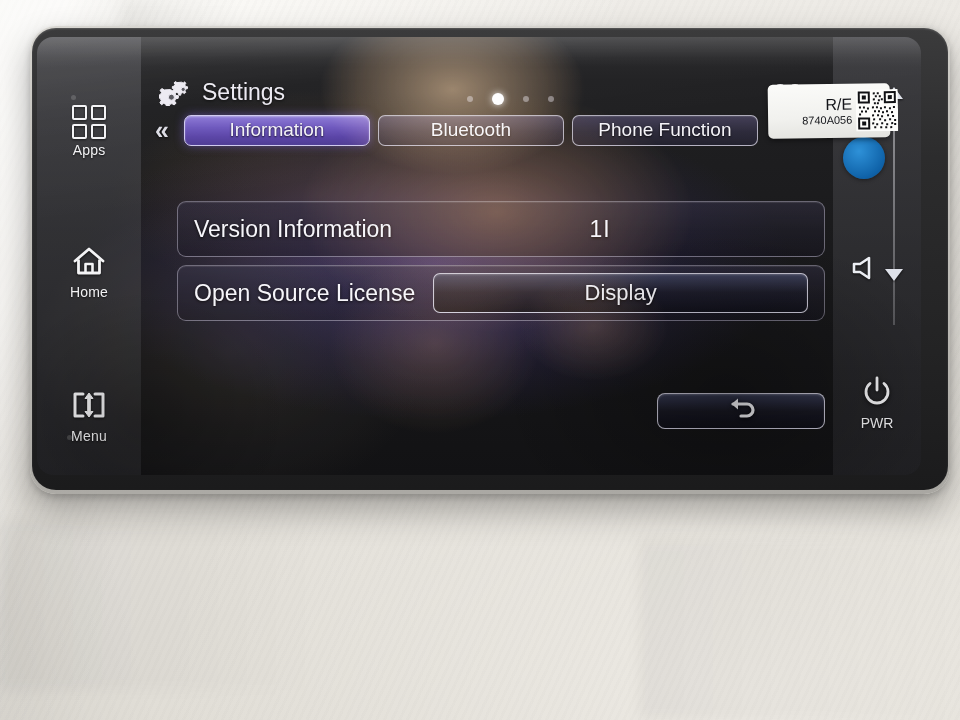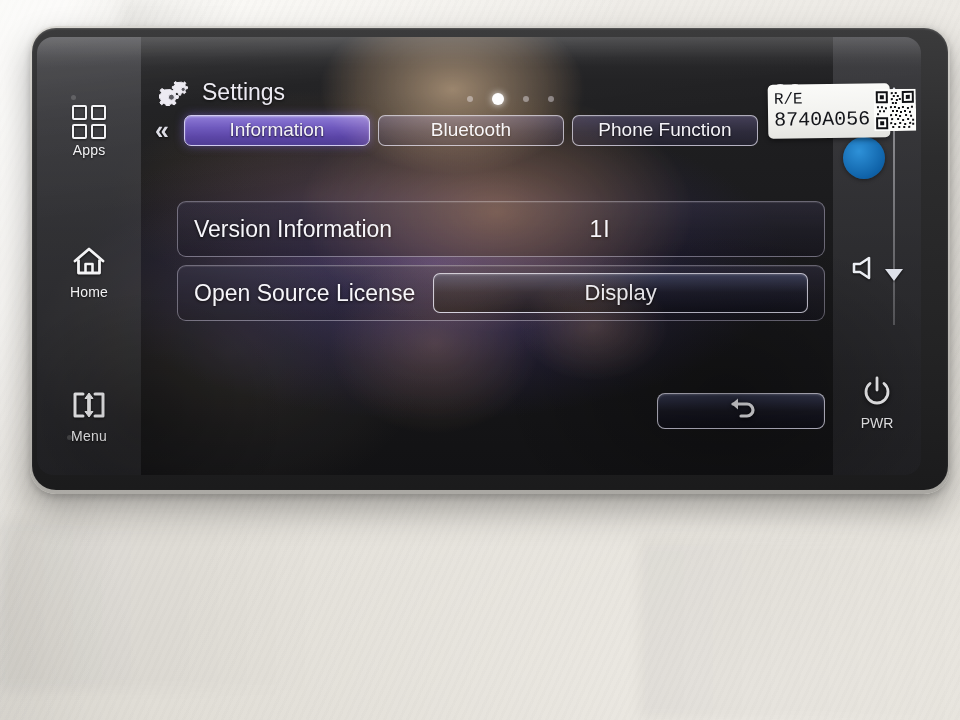--- a/index.html
+++ b/index.html
@@ -390,27 +390,28 @@
     background: linear-gradient(178deg, #fbfbf9 0%, #f1f1ee 60%, #e3e3df 100%);
     box-shadow: 0 2px 5px rgba(0,0,0,0.45);
     display: flex;
     align-items: center;
     padding: 4px 5px 4px 6px;
     gap: 4px;
     transform: rotate(-0.8deg);
   }
   #sticker-text {
     flex: 1;
-    text-align: left;
+    text-align: right;
     color: #14151a;
     line-height: 1.12;
-    font-family: Liberation Mono, monospace;
+    font-family: Liberation Sans, sans-serif;
+    margin-left: 28px;
   }
   #sticker-line1 { font-size: 16px; display: block; }
-  #sticker-line2 { font-size: 20px; display: block; }
+  #sticker-line2 { font-size: 11px; display: block; }
   #sticker-qr { width: 42px; height: 42px; flex: none; }
 
   
   .speck {
     position: absolute;
     width: 5px; height: 5px;
     border-radius: 50%;
     background: rgba(255,255,255,0.16);
     z-index: 5;
   }

